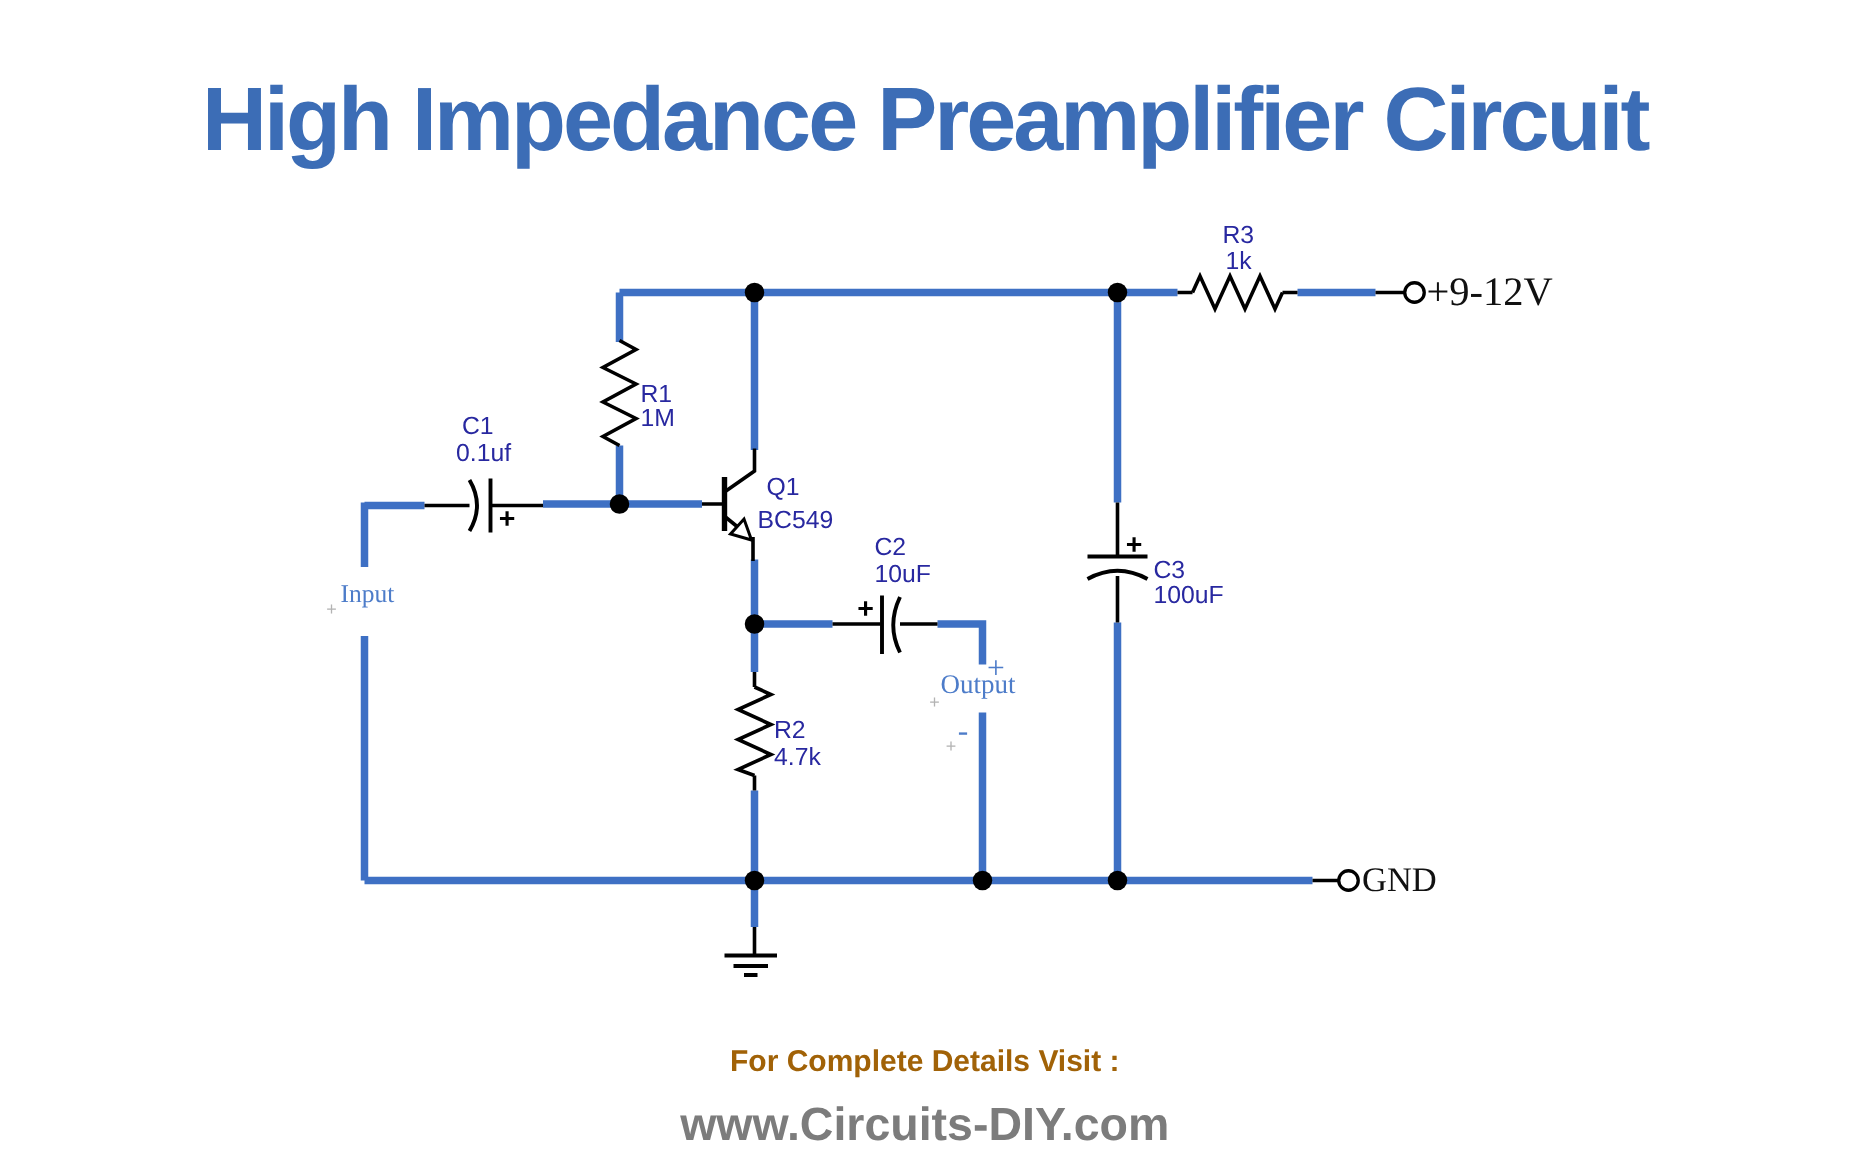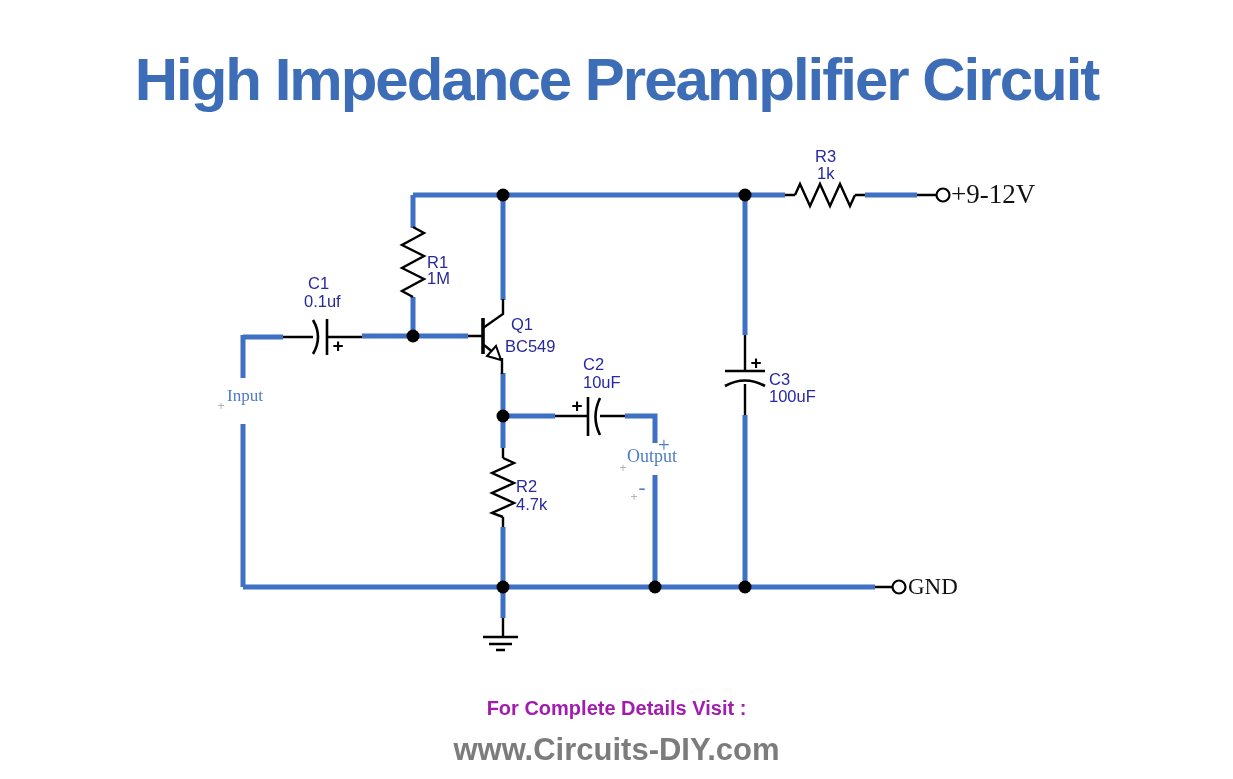--- a/index.html
+++ b/index.html
@@ -21,21 +21,21 @@
     line-height:1.05;
     margin:0;
   }
   .schematic{position:absolute;top:0;left:0;}
   .footer{
     position:absolute;top:697px;left:0;width:100%;
     text-align:center;
   }
   .footer-line1{
     font-family:"Liberation Sans",sans-serif;
-    font-weight:bold;font-size:20px;color:#a21caf;
+    font-weight:bold;font-size:20px;color:#a16207;
     margin:0 0 1px 0;
   }
   .footer-line2{
     font-family:"Liberation Sans",sans-serif;
     font-weight:bold;font-size:31px;color:#7c7c7c;
     margin:12px;
   }
   
   text{user-select:none;}
   .comp-label{

